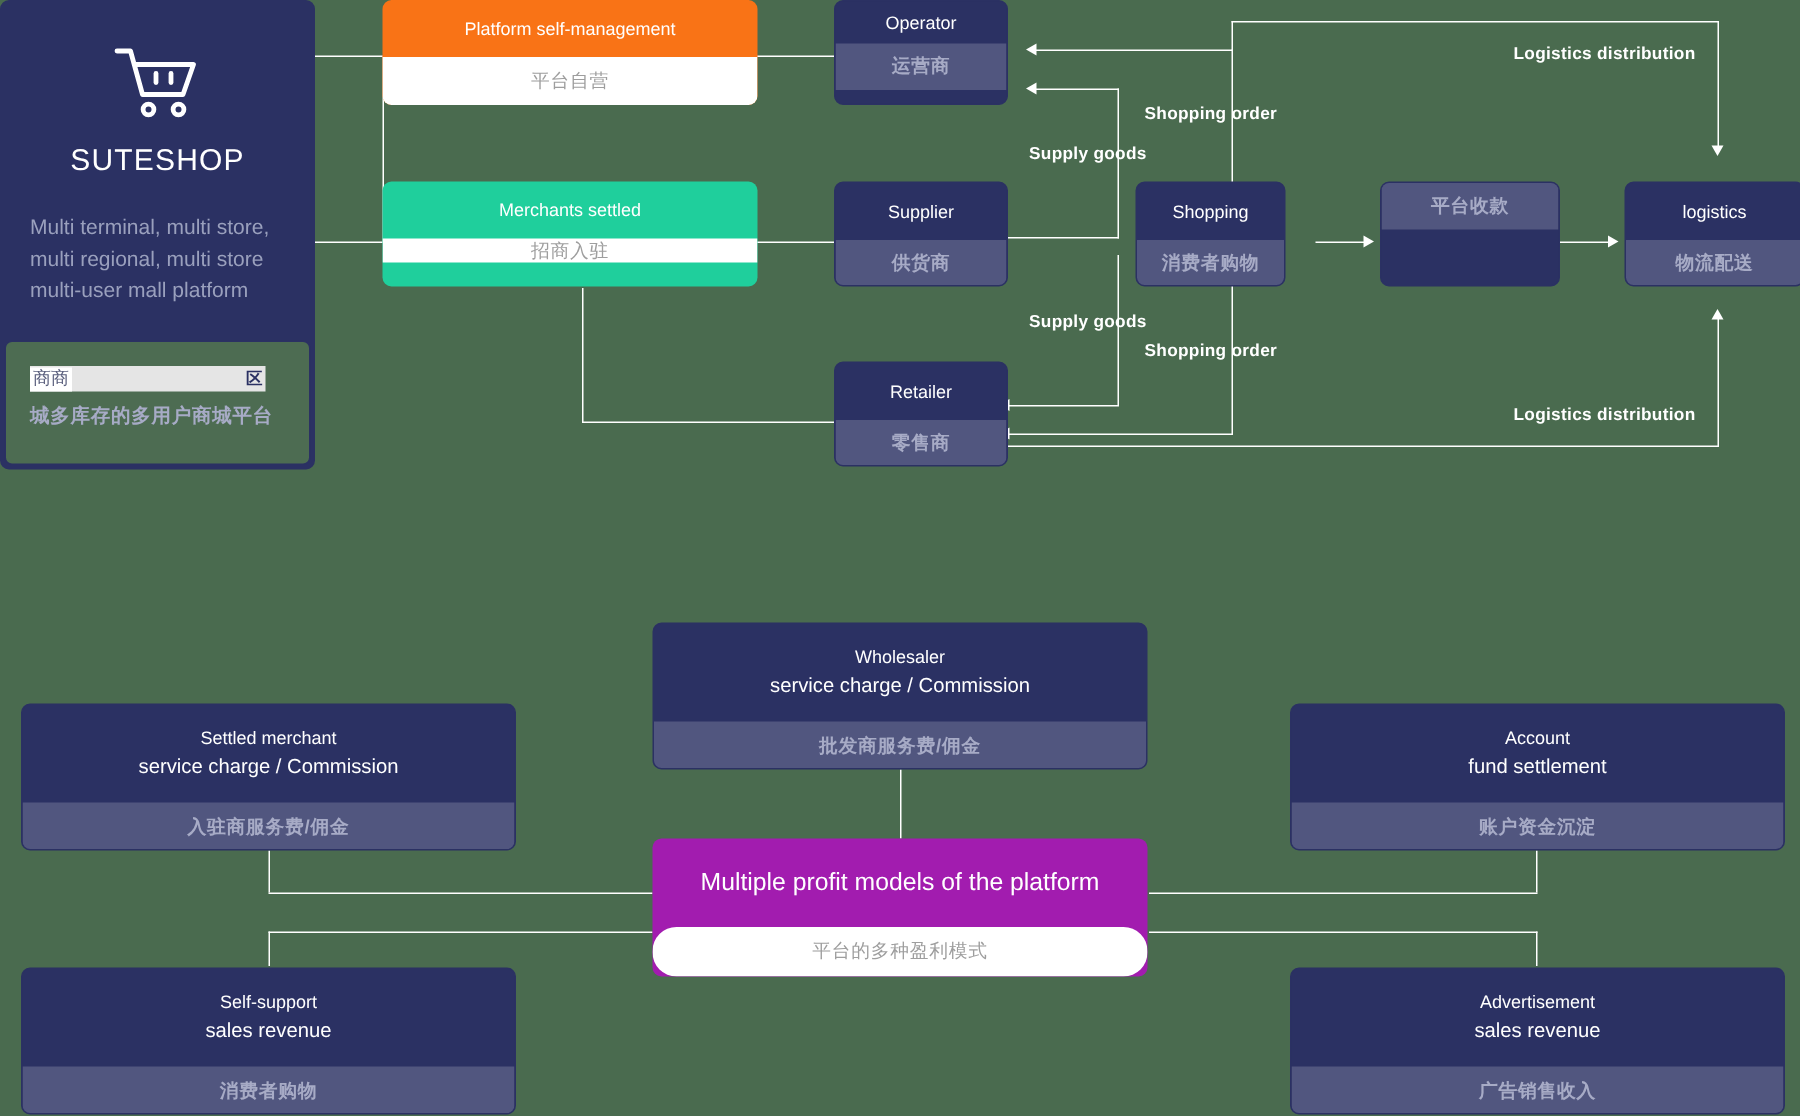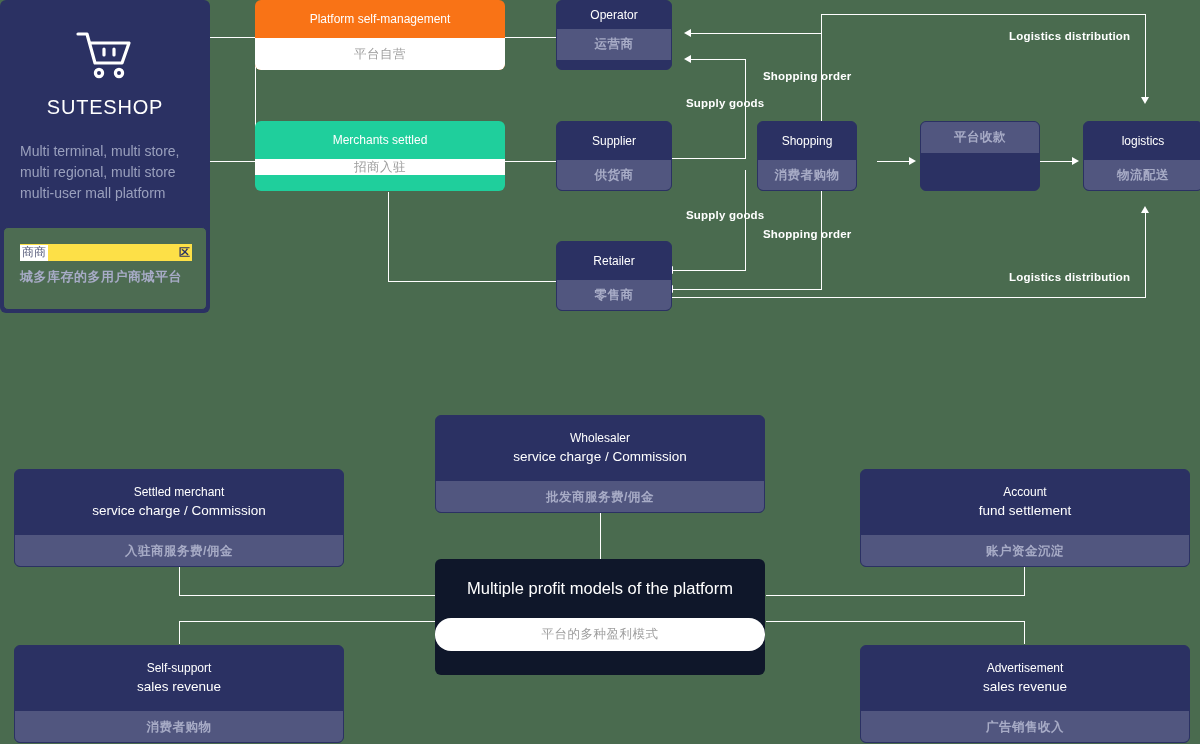--- a/index.html
+++ b/index.html
@@ -27,22 +27,22 @@
     color: #9aa0bd; font-size: 14px; line-height: 21px;
     padding: 22px 20px 0 20px;
   }
   .brand-footer {
     position: absolute; left: 3px; right: 3px; bottom: 3px; height: 83px;
     background: #4d6c52;
     border: 1px solid #2b3163;
     border-radius: 5px;
   }
   .sel-row {
-    position: absolute; left: 16px; top: 16px; width: 172px; height: 17px;
-    background: #fde047; display: flex; align-items: center;
+    position: absolute; left: 16px; top: 16px; width: 157px; height: 17px;
+    background: #e5e5e5; display: flex; align-items: center;
   }
   .sel-row .sel-a { background: #ffffff; color: #5a5f7d; font-size: 12px; padding: 0 2px 1px 2px; line-height: 15px; }
   .sel-row .sel-b { flex: 1; }
   .sel-row .sel-x { color: #2b3163; font-size: 11px; padding-right: 2px; font-weight: bold; }
   .brand-footer-cn {
     position: absolute; left: 16px; top: 40px;
     color: #a7abc6; font-size: 13px; font-weight: bold; letter-spacing: .5px;
   }
 
   
@@ -255,20 +255,20 @@
   </div>
 
   <div class="fbox navy" style="left:860px; top:645px; width:330px; height:98px;">
     <div class="head" style="height:65px;">
       <span class="t1">Advertisement</span>
       <span class="t2">sales revenue</span>
     </div>
     <div class="foot" style="height:33px;">广告销售收入</div>
   </div>
 
-  <div class="fbox whitefoot" style="left:435px; top:559px; width:330px; height:116px; background:#0f172a;">
+  <div class="fbox whitefoot" style="left:435px; top:559px; width:330px; height:92px; background:#a21caf;">
     <div class="head" style="height:59px;">
       <span class="t1" style="font-size:16.5px;">Multiple profit models of the platform</span>
     </div>
     <div class="foot" style="height:33px;border-radius:16px;">平台的多种盈利模式</div>
   </div>
 
 </div>
 
 </body></html>

